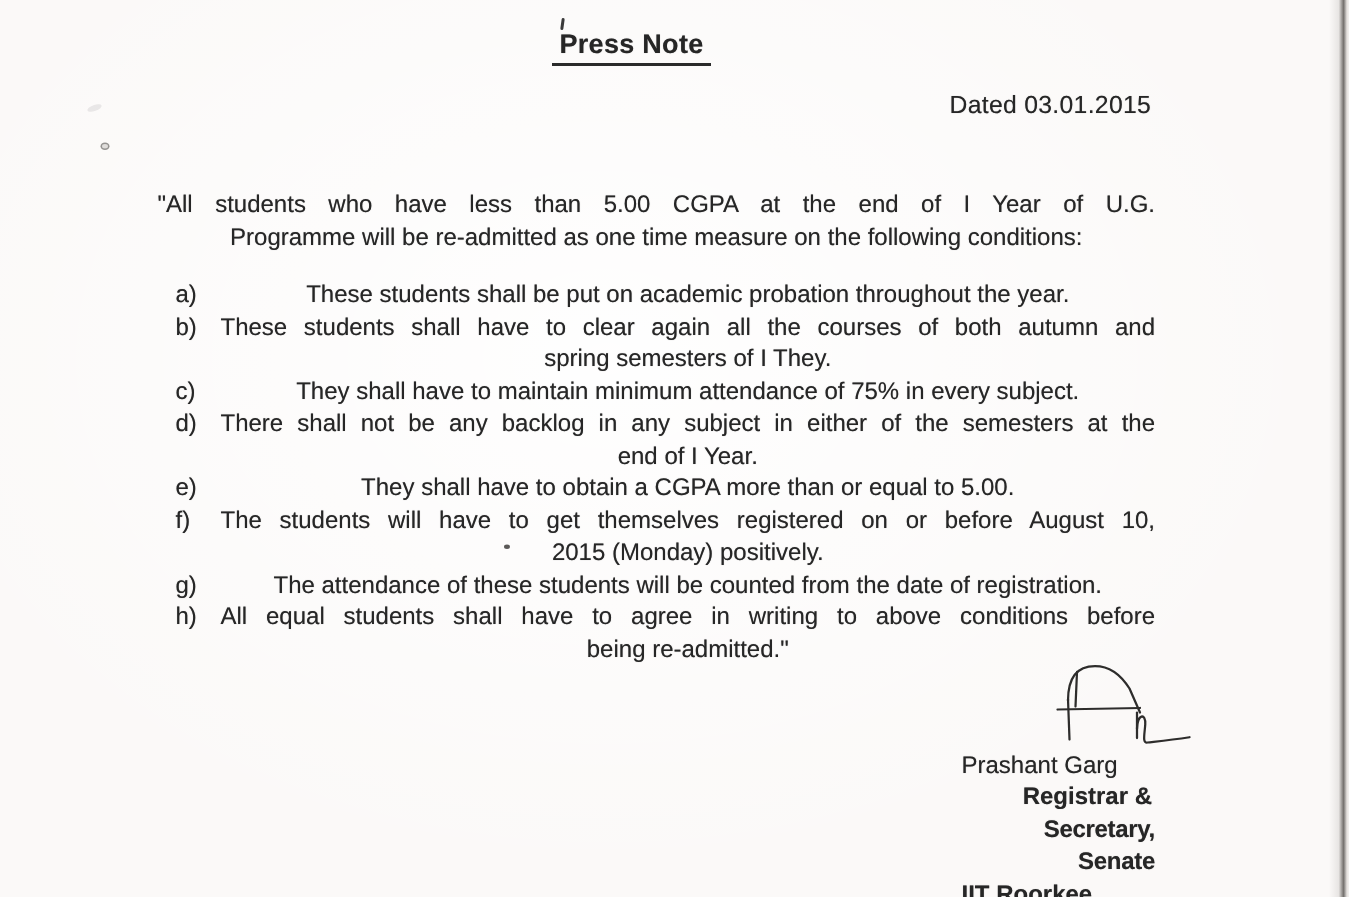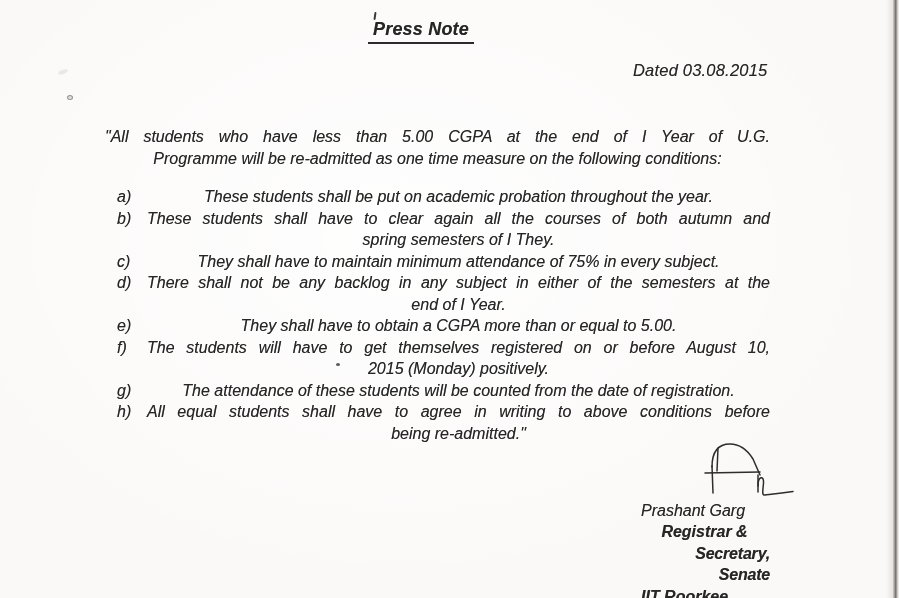--- a/index.html
+++ b/index.html
@@ -14,21 +14,20 @@
     background:
       radial-gradient(ellipse at 45% 40%, rgba(255,255,255,0.9) 0%, rgba(255,255,255,0) 70%),
       #fbf9f8;
     overflow: hidden;
     color: #262626;
   }
 
   .ink {
     color: #262626;
     text-shadow: 0 0 0.5px rgba(45,45,45,0.55);
-    font-style: italic;
   }
 
   
   .title-wrap {
     position: absolute;
     top: 19px;
     left: 0;
     width: 842px;
     text-align: center;
   }
@@ -101,21 +100,21 @@
   }
   .sig-block {
     position: absolute;
     left: 641px;
     top: 500px;
     width: 129px;
     font-size: 16px;
     line-height: 21.4px;
   }
   .sig-name { font-weight: normal; }
-  .sig-role-1 { text-align: center; font-weight: bold; padding-right: 2px; }
+  .sig-role-1 { text-align: right; font-weight: bold; padding-right: 2px; }
   .sig-role-2 { text-align: right; font-weight: bold; letter-spacing: -0.2px; }
   .sig-role-3 { text-align: left; font-weight: bold; }
 
   
   .edge-shadow {
     position: absolute;
     top: 0;
     bottom: 0;
     left: 886px;
     width: 13px;
@@ -161,21 +160,21 @@
 </head>
 <body>
 
 <div class="page">
 
   <div class="title-wrap">
     <span class="title-tick"></span>
     <span class="title-text ink">Press Note</span>
   </div>
 
-  <div class="date-line ink">Dated 03.08.2015</div>
+  <div class="date-line ink">Dated 03.01.2015</div>
 
   <div class="body-block ink">
 
     <div class="intro">
       <div class="line jfull">"All students who have less than 5.00 CGPA at the end of I Year of U.G.</div>
       <div class="line">Programme will be re-admitted as one time measure on the following conditions:</div>
     </div>
 
     <div class="cond-list">
 

